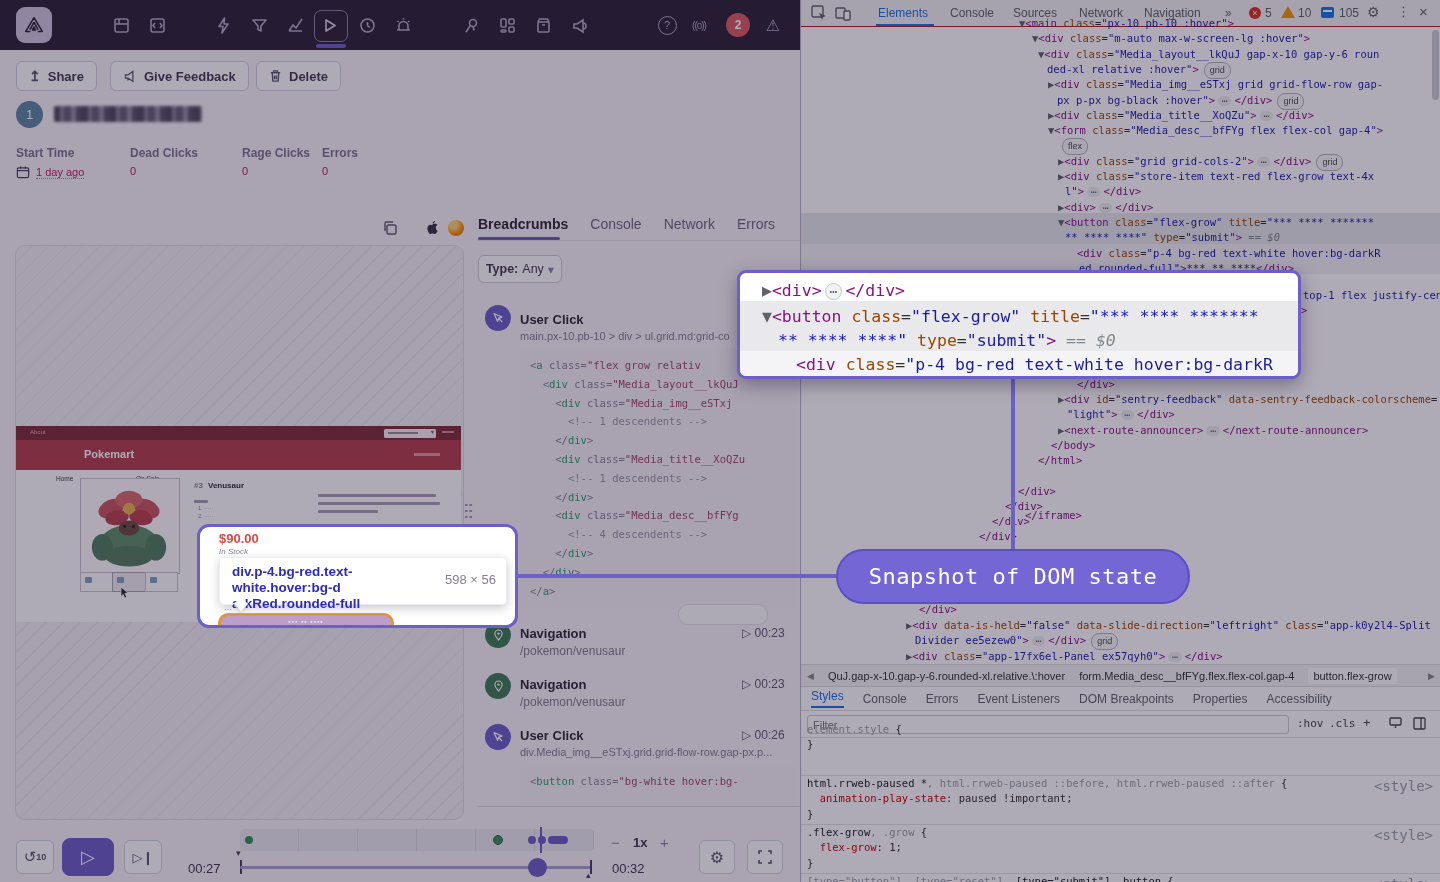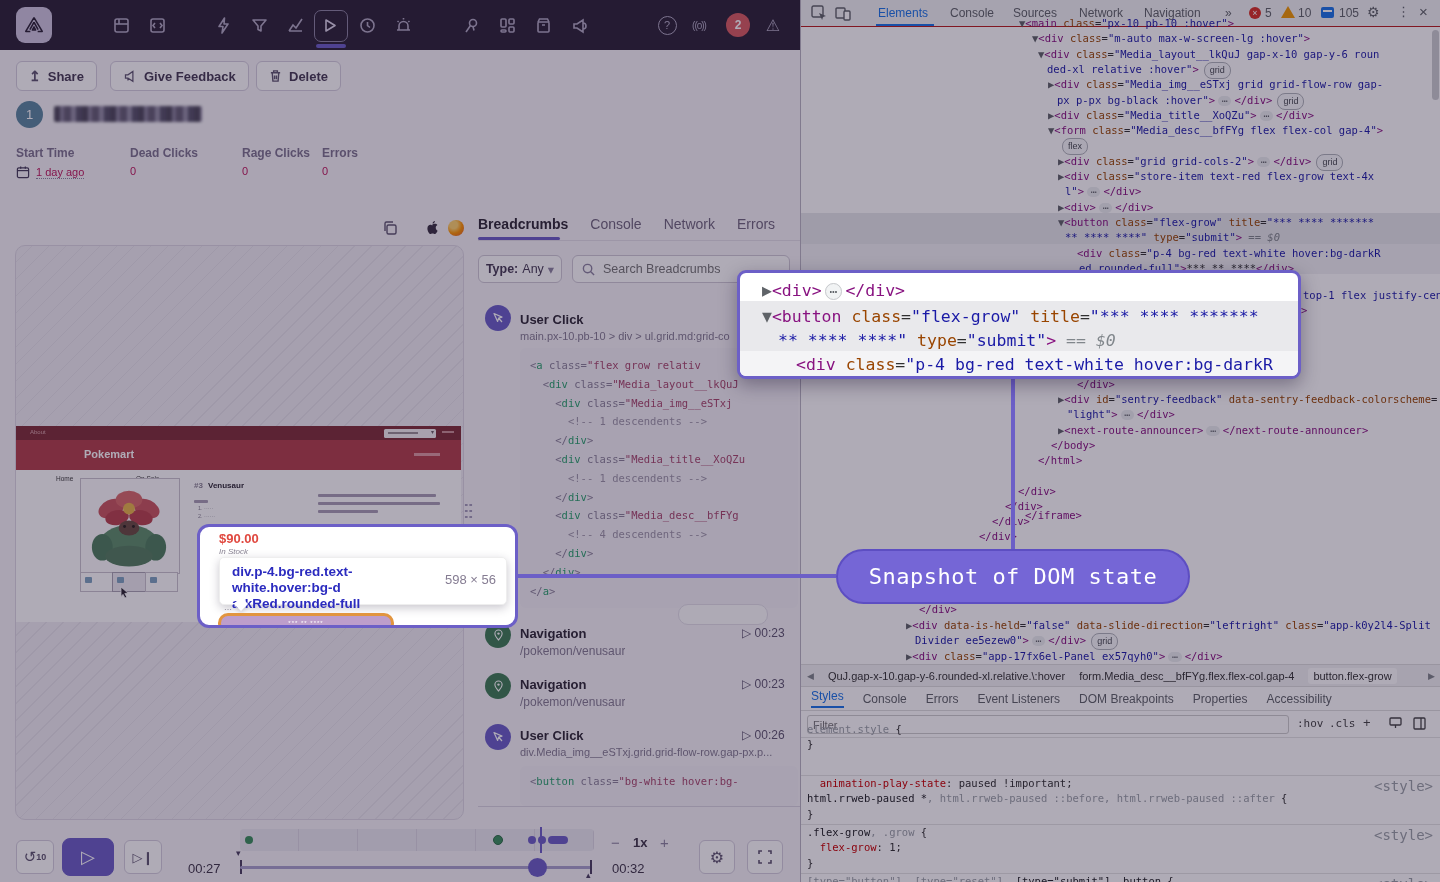--- a/index.html
+++ b/index.html
@@ -279,27 +279,20 @@
 
       </div>
       <div class="abs" style="left:0;top:29px;width:82px;height:3px;background:#6C5FC7;border-radius:2px;"></div>
       <div class="abs" style="left:0;top:32px;width:322px;height:1px;background:#e3dfe9;"></div>
 
       <div class="abs" style="left:0;top:47px;width:84px;height:28px;background:#fff;border:1px solid #cfc9d6;border-radius:6px;display:flex;align-items:center;justify-content:center;gap:4px;font-size:12.5px;color:#453b54;box-sizing:border-box;">
         <b>Type:</b>
           <span>Any</span>
           <span style="color:#8d84a0;">▾</span>
       </div>
-      <div class="abs" style="left:94px;top:47px;width:218px;height:28px;background:#fff;border:1px solid #cfc9d6;border-radius:6px;display:flex;align-items:center;gap:6px;padding:0 9px;box-sizing:border-box;">
-        <svg width="13" height="13" viewBox="0 0 14 14" style="stroke:#8d84a0;fill:none;stroke-width:1.5;">
-            <circle cx="6" cy="6" r="4.5"></circle>
-            <line x1="9.5" y1="9.5" x2="13" y2="13"></line>
-          </svg>
-        <input style="border: none; outline: none; width: 150px; font-size: 12.5px; color: rgb(133, 124, 146); background: transparent;" placeholder="Search Breadcrumbs">
-      </div>
 
       <div class="abs" style="left:7px;top:97px;">
         <div class="bc-ic" style="background:#6a5fc8;">
             <svg width="12" height="12" viewBox="0 0 12 12">
               <path d="M2 1.5 l8 3.6 -3.4 1 -1 3.4 z M6.5 6 l3.5 4" stroke="#fff" stroke-width="1.2" fill="none" stroke-linejoin="round"></path>
             </svg>
           </div>
       </div>
       <div class="bc-title abs" style="left:42px;top:104px;">User Click</div>
       <div class="bc-sub abs" style="left:42px;top:122px;width:270px;">main.px-10.pb-10 &gt; div &gt; ul.grid.md:grid-co</div>
@@ -510,22 +503,22 @@
           <line x1="8" y1="1" x2="8" y2="12" stroke="#444" stroke-width="1.3"></line>
         </svg>
     </div>
     <div class="rl abs" style="left:6px;top:722px;width:628px;">
         <div class="cline"><span class="tk-gsel">element.style</span><span class="tk-p"> {</span></div>
         <div class="cline"><span class="tk-p">}</span></div>
       </div>
     <div class="rulediv abs" style="left:0;top:775px;width:640px;"></div>
     <div class="abs" style="left:0;top:776px;width:640px;">
       <div class="rl" style="padding-left:6px;">
+          <div class="cline"><span class="tk-sel">html.rrweb-paused *</span><span class="tk-gsel">, html.rrweb-paused ::before, html.rrweb-paused ::after</span><span class="tk-p"> {</span></div>
           <div class="cline"><span class="tk-prop">  animation-play-state</span><span class="tk-p">: paused !important;</span></div>
-          <div class="cline"><span class="tk-sel">html.rrweb-paused *</span><span class="tk-gsel">, html.rrweb-paused ::before, html.rrweb-paused ::after</span><span class="tk-p"> {</span></div>
           <div class="cline"><span class="tk-p">}</span></div>
         </div>
       <span class="stylelink">&lt;style&gt;</span>
     </div>
     <div class="rulediv abs" style="left:0;top:824px;width:640px;"></div>
     <div class="abs" style="left:0;top:825px;width:640px;">
       <div class="rl" style="padding-left:6px;">
           <div class="cline"><span class="tk-sel">.flex-grow</span><span class="tk-gsel">, .grow</span><span class="tk-p"> {</span></div>
           <div class="cline"><span class="tk-prop">  flex-grow</span><span class="tk-p">: 1;</span></div>
           <div class="cline"><span class="tk-p">}</span></div>

